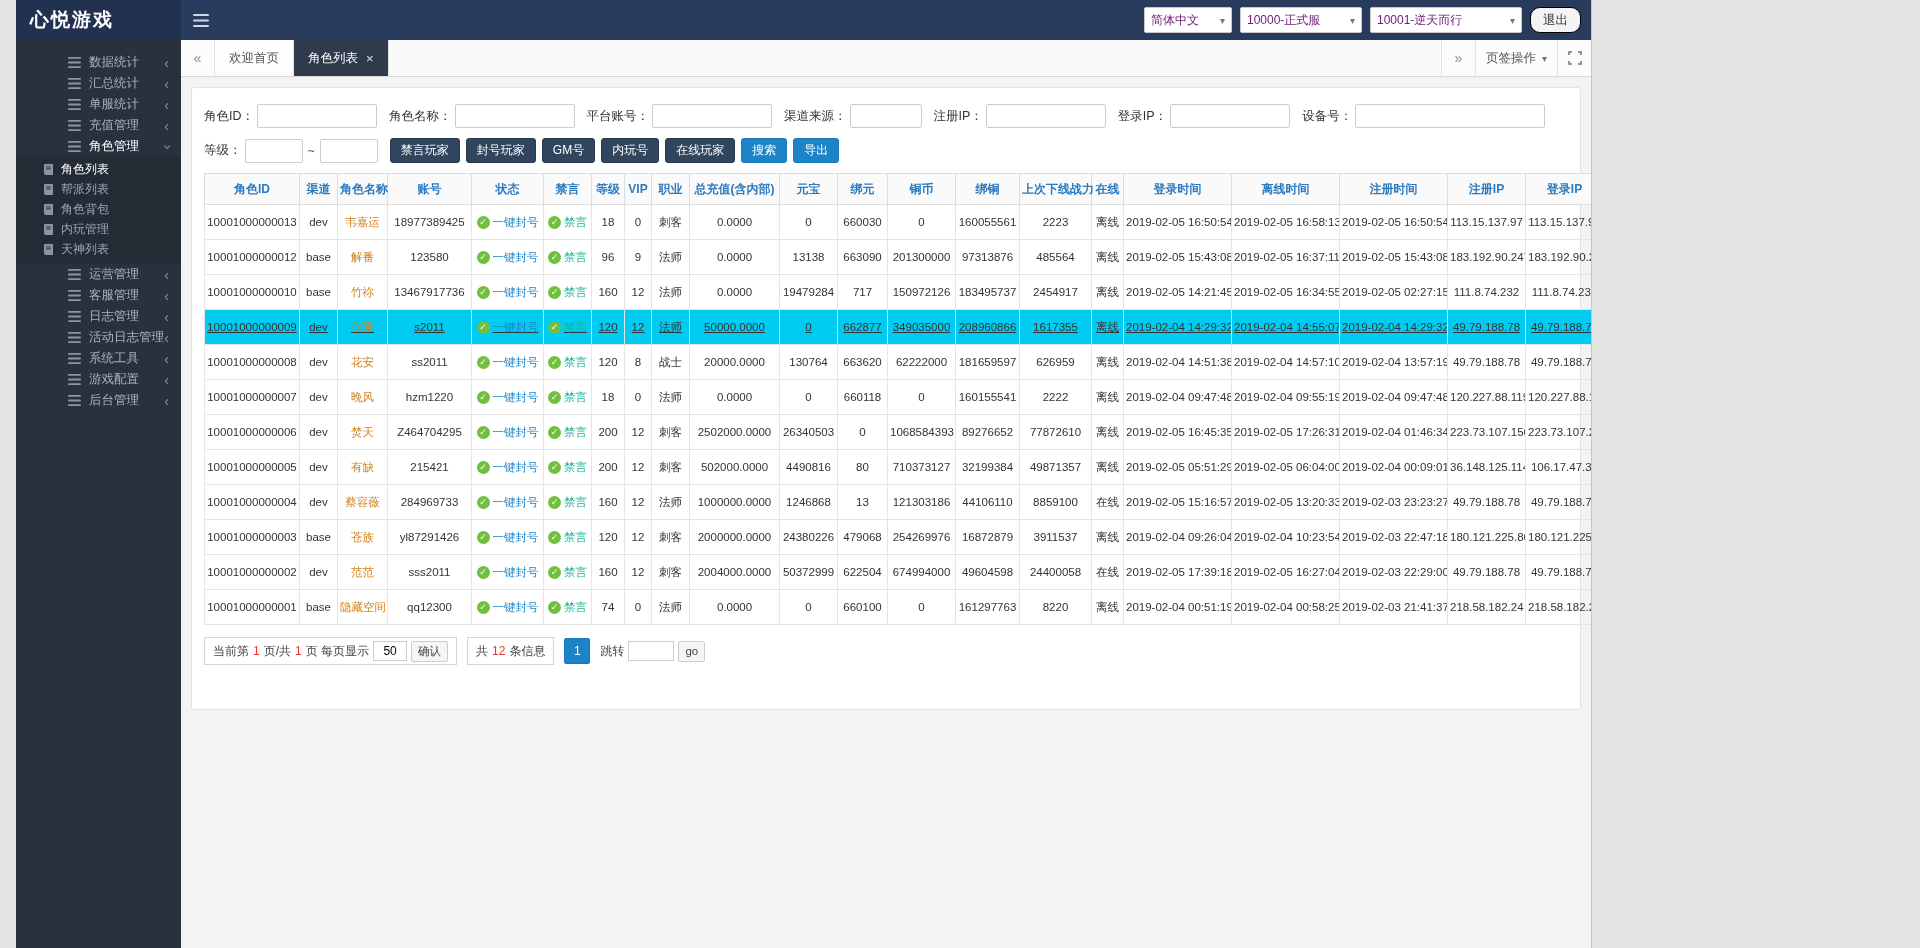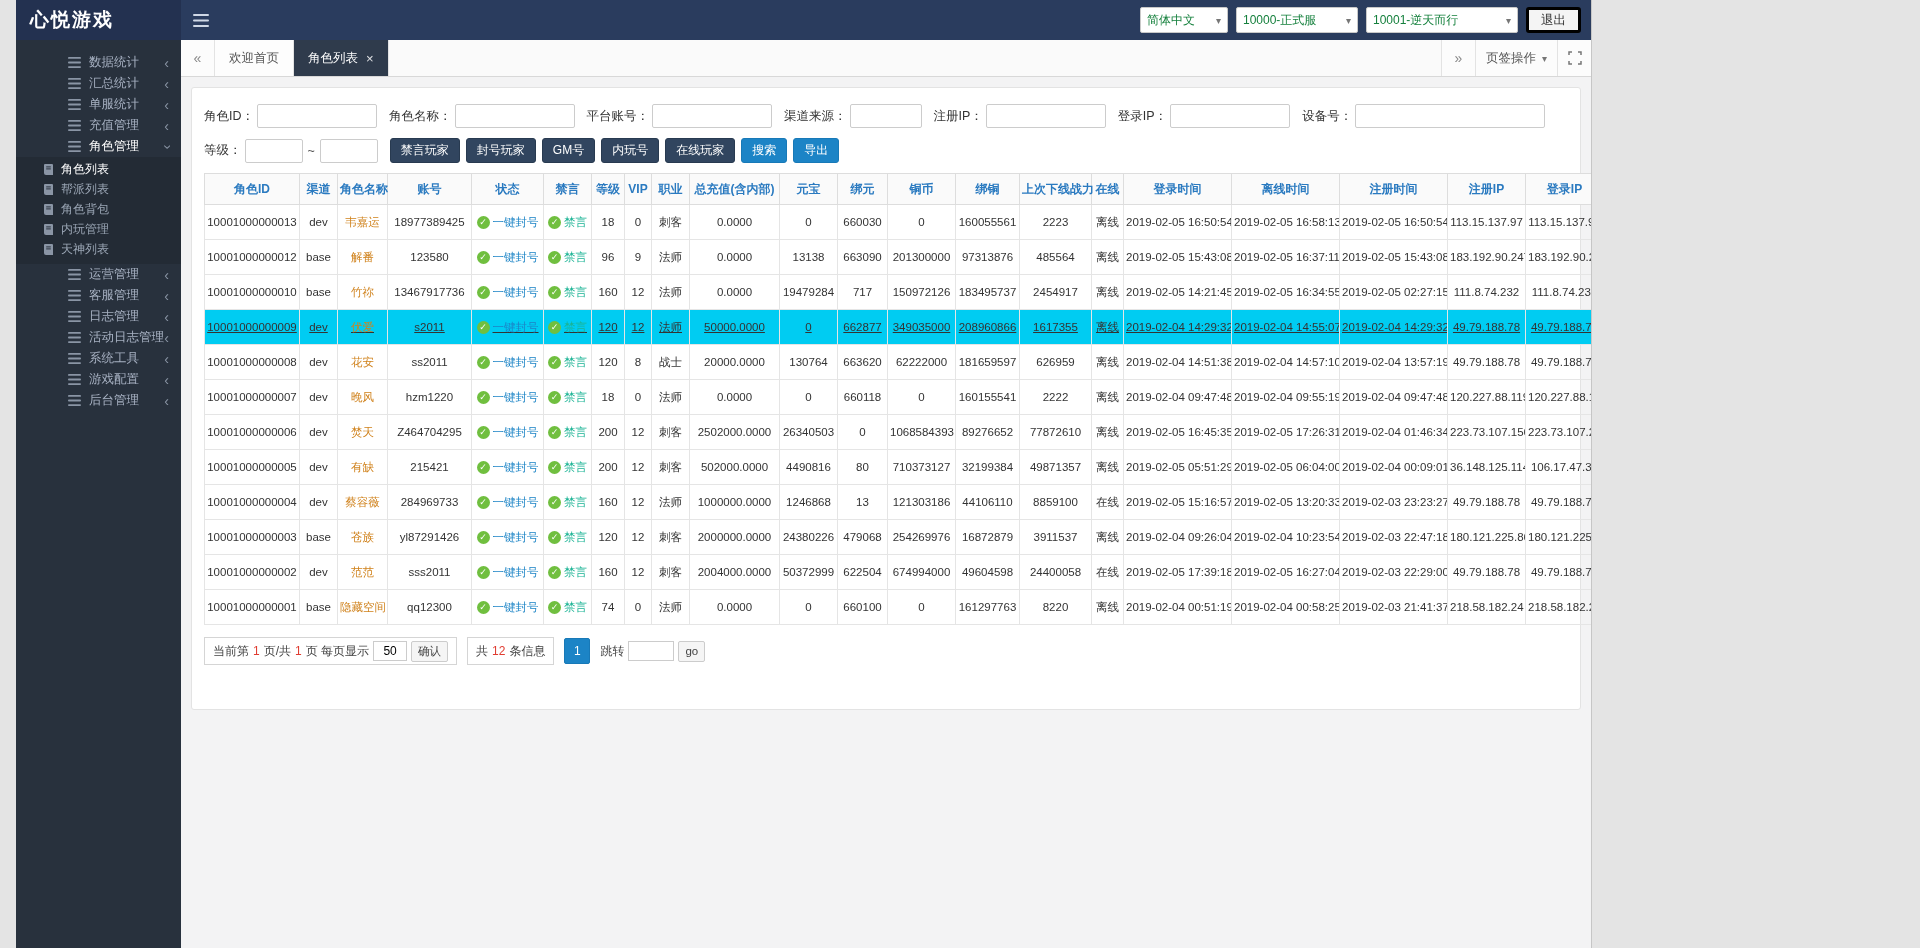--- a/index.html
+++ b/index.html
@@ -26,25 +26,25 @@
   .nav-ico{display:inline-flex;align-items:center;}
   
   .main{flex:1;display:flex;flex-direction:column;min-width:0;}
   .topbar{height:40px;min-height:40px;background:#2a3c5e;display:flex;align-items:center;
           padding:0 10px 0 12px;color:#c3cedf;font-size:12.5px;}
   .hamburger{display:inline-flex;cursor:pointer;}
   .greeting{margin-left:12px;white-space:nowrap;}
   .greeting b{color:#fff;font-weight:bold;margin:0 1px;}
   .topbar-right{margin-left:auto;display:flex;align-items:center;gap:8px;}
   .select{height:26px;background:#fff;border:1px solid #c9c9c9;border-radius:2px;display:flex;
-          align-items:center;justify-content:space-between;padding:0 6px;color:#15803d;font-size:12px;
+          align-items:center;justify-content:space-between;padding:0 6px;color:#701a75;font-size:12px;
           cursor:pointer;box-sizing:border-box;}
   .select::after{content:"▾";color:#777;font-size:10px;margin-left:8px;}
   .sel-lang{width:88px;}.sel-type{width:122px;}.sel-server{width:152px;}
-  .logout-btn{height:26px;background:#f4f4f4;border:3px solid #000000;border-radius:3px;
+  .logout-btn{height:26px;background:#f4f4f4;border:1px solid #000000;border-radius:10px;
               padding:0 12px;font-size:12.5px;color:#333;cursor:pointer;}
   
   .tabbar{height:37px;min-height:37px;background:#fafafa;border-bottom:1px solid #d8d8d8;
           display:flex;align-items:stretch;box-sizing:border-box;}
   .tab-nav{width:33px;display:flex;align-items:center;justify-content:center;
            border-right:1px solid #e3e3e3;color:#888;font-size:14px;background:#fcfcfc;cursor:pointer;}
   .tab{display:flex;align-items:center;padding:0 14px;border-right:1px solid #e3e3e3;
        font-size:12.5px;color:#555;background:#fdfdfd;cursor:pointer;}
   .tab.active{background:#2f3b4c;color:#fff;}
   .tab-close{margin-left:8px;font-size:13px;opacity:.85;}

